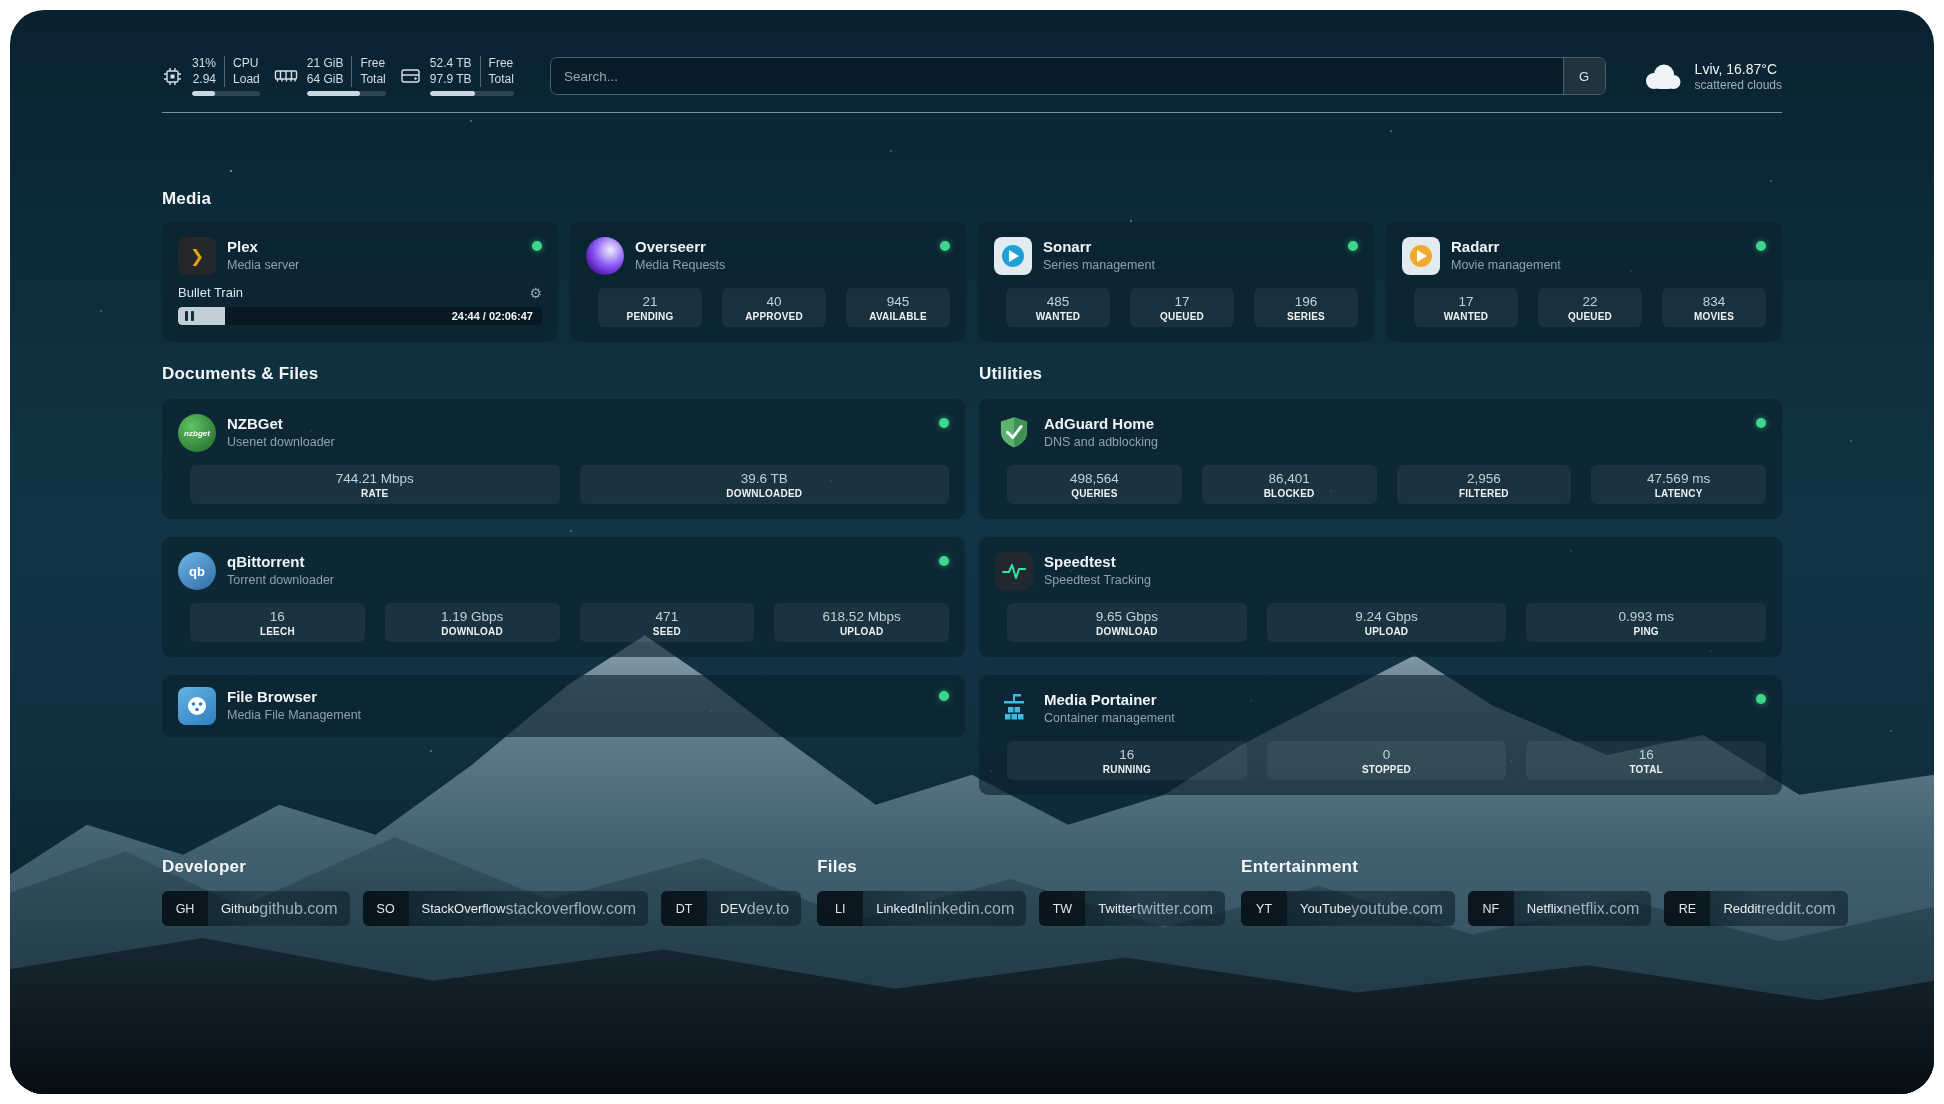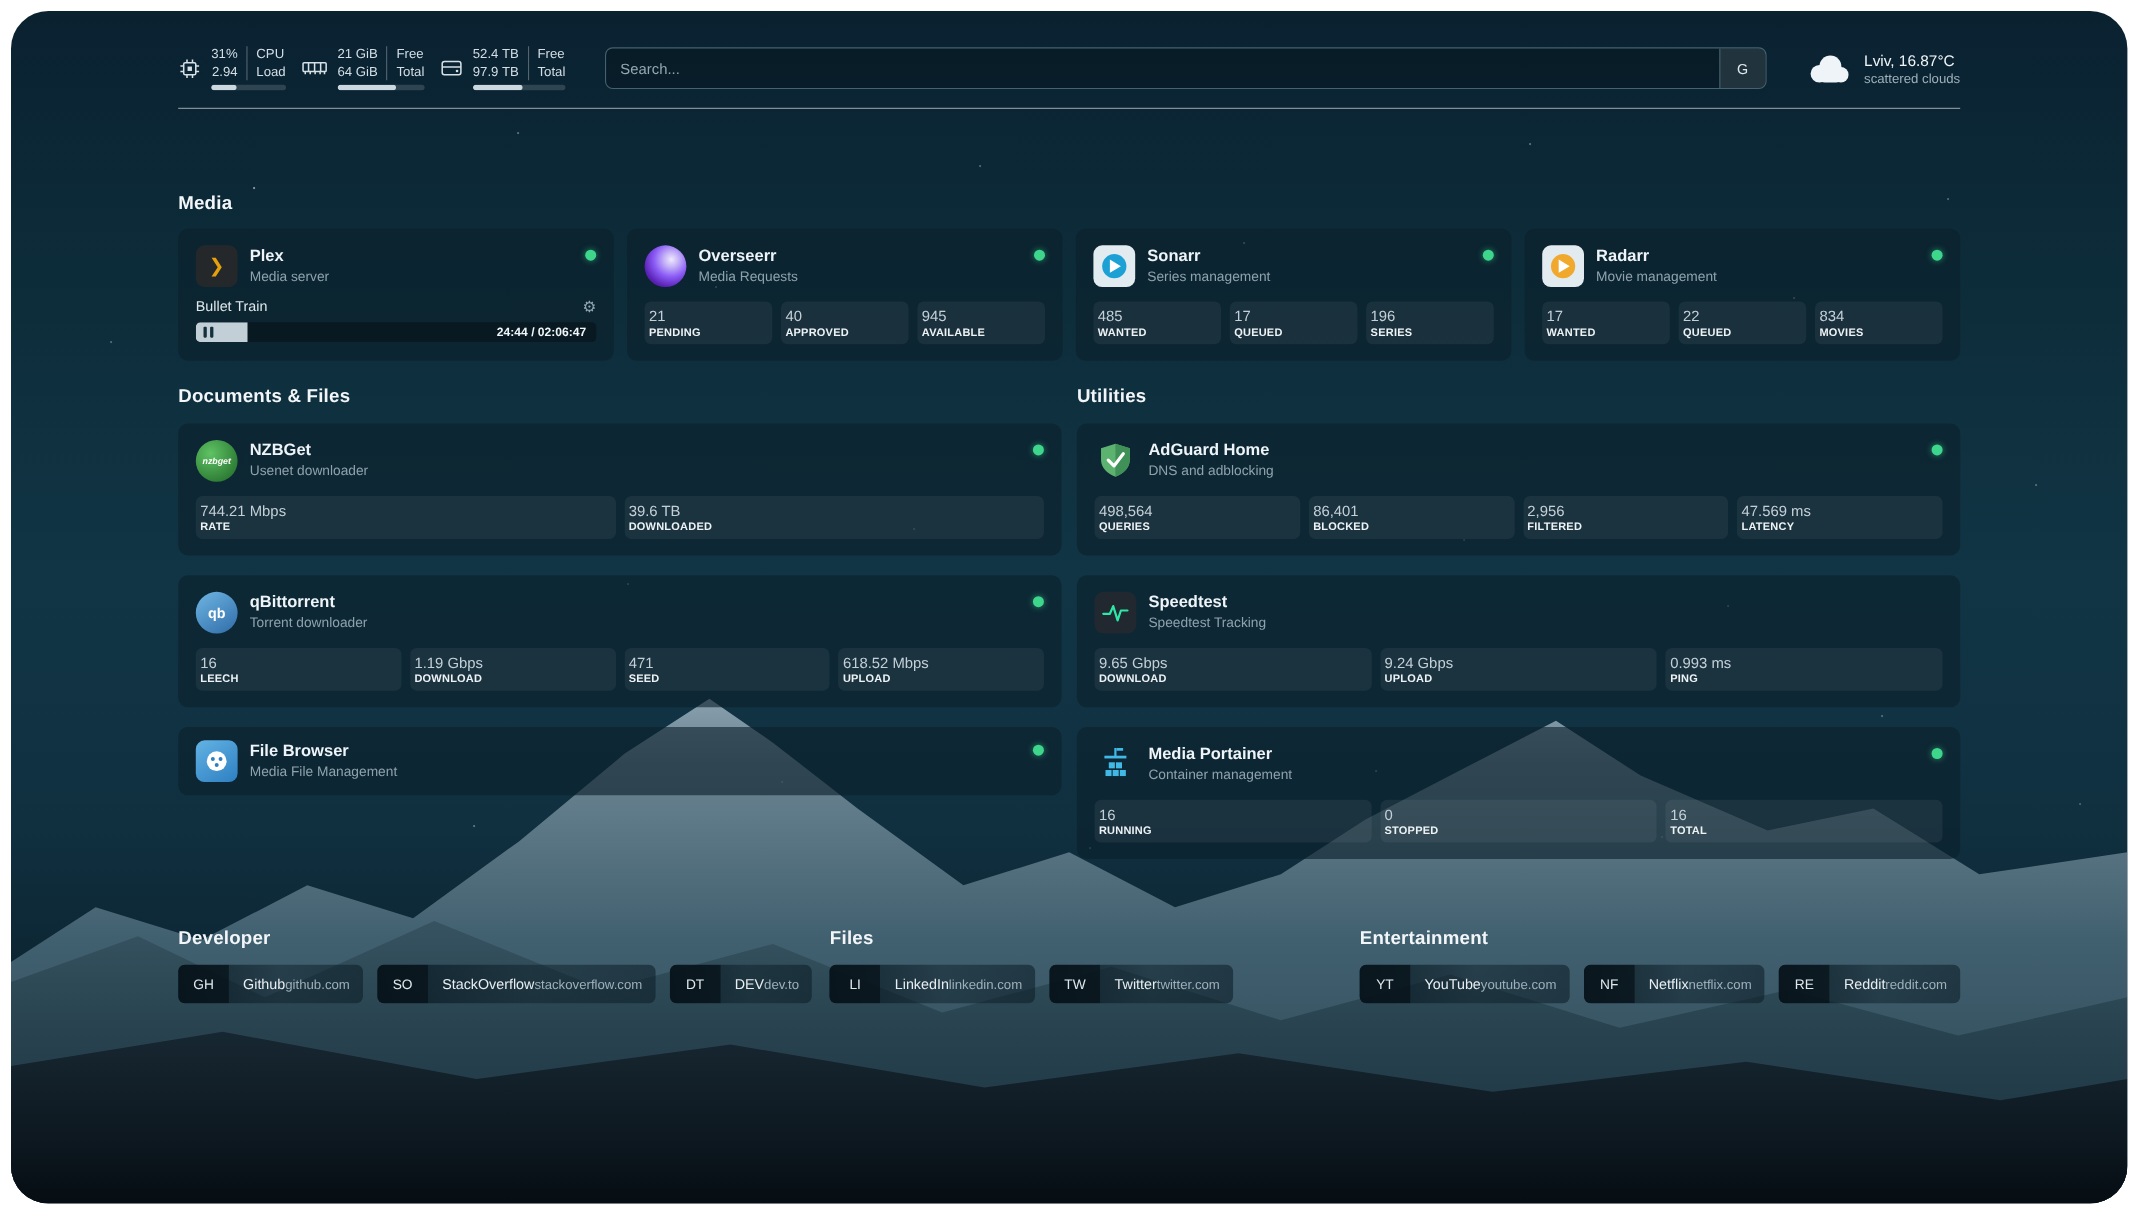--- a/index.html
+++ b/index.html
@@ -29,21 +29,21 @@
       880px 140px 0 rgba(255,255,255,.3), 1120px 210px 0 rgba(255,255,255,.45), 1380px 120px 0 rgba(255,255,255,.35),
       1620px 260px 0 rgba(255,255,255,.4), 1760px 170px 0 rgba(255,255,255,.3), 300px 420px 0 rgba(255,255,255,.3),
       560px 520px 0 rgba(255,255,255,.35), 820px 470px 0 rgba(255,255,255,.3), 1060px 560px 0 rgba(255,255,255,.35),
       1320px 480px 0 rgba(255,255,255,.3), 1560px 540px 0 rgba(255,255,255,.35), 1840px 430px 0 rgba(255,255,255,.3),
       180px 680px 0 rgba(255,255,255,.3), 420px 740px 0 rgba(255,255,255,.35), 700px 700px 0 rgba(255,255,255,.3),
       980px 760px 0 rgba(255,255,255,.3), 1240px 690px 0 rgba(255,255,255,.35), 1500px 750px 0 rgba(255,255,255,.3),
       1700px 640px 0 rgba(255,255,255,.3), 1880px 720px 0 rgba(255,255,255,.25), 90px 300px 0 rgba(255,255,255,.3);
   }
 
   
-  .content { position:relative; width:1620px; margin:0 auto; padding-top:32px; z-index:2; color:#e8eff3; }
+  .content { position:relative; width:1620px; margin:0 auto; padding-top:46px; z-index:2; color:#e8eff3; }
 
   
   .topbar { display:flex; align-items:center; }
   .widget { display:flex; align-items:center; gap:9px; margin-right:14px; }
   .widget-icon { color:#d6e1e7; display:flex; }
   .w-text { display:flex; flex-direction:column; }
   .w-grid { display:grid; grid-template-columns:auto auto; line-height:1.3; font-size:12px; color:#d3dee5; }
   .w-val { text-align:right; padding-right:8px; }
   .w-lab { border-left:1px solid rgba(255,255,255,.3); padding-left:8px; }
   .w-bar { height:5px; border-radius:3px; background:rgba(255,255,255,.15); margin-top:4px; overflow:hidden; }
@@ -71,21 +71,21 @@
   .card { background:rgba(12,33,44,.62); border-radius:9px; padding:15px 16px; cursor:pointer; }
   .svc-header { display:flex; align-items:flex-start; gap:11px; }
   .svc-icon { width:38px; height:38px; flex:none; display:flex; align-items:center; justify-content:center; }
   .svc-meta { min-width:0; }
   .svc-name { font-size:15px; font-weight:600; color:#eef4f7; line-height:1.3; }
   .svc-desc { font-size:12.5px; color:#8ea2ac; margin-top:1px; }
   .status-dot { width:10px; height:10px; border-radius:50%; background:#3dd68c; margin-left:auto; margin-top:4px; flex:none;
                 box-shadow:0 0 6px rgba(61,214,140,.6); }
 
   .stats { display:flex; gap:8px; margin-top:13px; }
-  .stat { flex:1; background:rgba(255,255,255,.06); border-radius:6px; text-align:left; padding:6px 4px 5px; }
+  .stat { flex:1; background:rgba(255,255,255,.06); border-radius:6px; text-align:center; padding:6px 4px 5px;margin-left:12px; }
   .stat-value { font-size:13.5px; color:#c4d0d8; }
   .stat-label { font-size:10px; font-weight:700; color:#edf2f5; margin-top:2px; letter-spacing:.2px; }
 
   
   .np-row { display:flex; align-items:center; margin-top:10px; }
   .np-title { font-size:13px; color:#dfe8ec; flex:1; }
   .np-gear { font-size:14px; color:#93a7b1; cursor:pointer; line-height:1; }
   .np-bar { position:relative; height:18px; margin-top:7px; background:rgba(6,18,25,.6); border-radius:4px; overflow:hidden; }
   .np-fill { height:100%; background:#c3cfd7; border-radius:4px 0 0 4px; }
   .np-pause { position:absolute; left:7px; top:4px; display:flex; gap:2.5px; cursor:pointer; }
@@ -109,21 +109,21 @@
 
   
   .bookmarks { display:grid; grid-template-columns:1fr 1fr 1fr; gap:16px; margin-top:62px; }
   .bm-group .section-title { margin-bottom:14px; }
   .bm-list { display:flex; flex-direction:row; gap:13px; }
   .bm-row { display:flex; align-items:center; height:35px; border-radius:6px; overflow:hidden; cursor:pointer;
             background:linear-gradient(90deg, rgba(9,26,35,.8) 0%, rgba(9,26,35,.45) 55%, rgba(9,26,35,.55) 100%); }
   .bm-abbr { width:46px; align-self:stretch; display:flex; align-items:center; justify-content:center;
              background:rgba(5,16,23,.7); color:#dfe8ec; font-size:12.5px; }
   .bm-name { margin-left:13px; font-size:13px; color:#e8eef2; }
-  .bm-domain { margin-left:auto; margin-right:12px; font-size:12px; color:#9db0ba; }
+  .bm-domain { margin-left:auto; margin-right:12px; font-size:16px; color:#9db0ba; }
 </style>
 </head>
 <body>
 
 <div class="window">
   <div class="bg-layer mtn-far"></div>
   <div class="bg-layer mtn-mid"></div>
   <div class="bg-layer mtn-near"></div>
   <div class="specks"></div>
 

